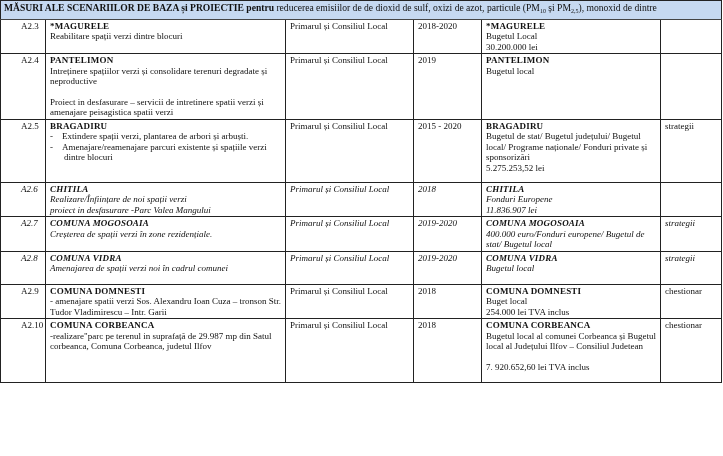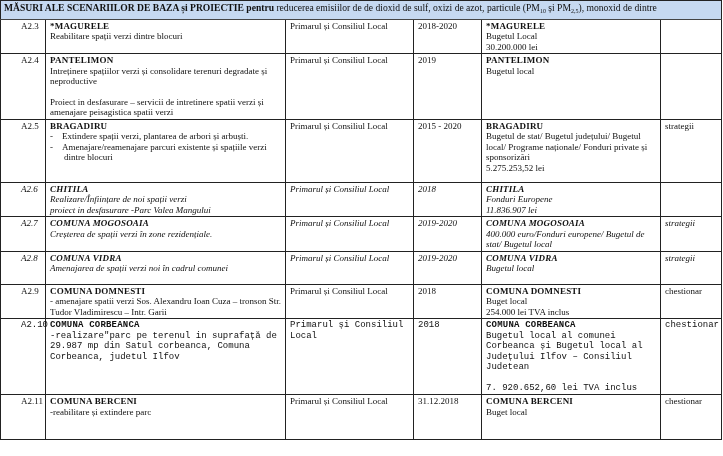--- a/index.html
+++ b/index.html
@@ -14,21 +14,21 @@
   .bullet { display: block; padding-left: 14px; text-indent: -14px; font-family: Liberation Serif, serif; }
   .gap { display: block; height: 10px; }
   .cod { padding-left: 20px; }
   tr.r3 td { height: 30px; }
   tr.r4 td { height: 60px; }
   tr.r5 td { height: 60px; }
   tr.r6 td { height: 30px; font-style: italic; }
   tr.r7 td { height: 30px; font-style: italic; }
   tr.r8 td { height: 30px; font-style: italic; }
   tr.r9 td { height: 30px; }
-  tr.r10 td { height: 61px; font-family: Liberation Mono, monospace; }
+  tr.r10 td { height: 61px; }
   tr.r11 td { height: 42px; }
   sub { font-size: 6px; vertical-align: -2px; }
 </style>
 </head>
 <body>
 
 <table>
   <colgroup>
     <col style="width:45px">
     <col style="width:240px">
@@ -158,28 +158,14 @@
         <td>Primarul și Consiliul Local</td>
         <td>2018</td>
         <td>
           <span class="place line">COMUNA CORBEANCA</span>
           <span class="line">Bugetul local al comunei Corbeanca și Bugetul local al Județului Ilfov – Consiliul Judetean</span>
           <span class="gap"></span>
           <span class="line">7. 920.652,60 lei TVA inclus</span>
         </td>
         <td>chestionar</td>
       </tr>
-      <tr class="r11">
-        <td class="cod">A2.11</td>
-        <td>
-          <span class="place line">COMUNA BERCENI</span>
-          <span class="line">-reabilitare și extindere parc</span>
-        </td>
-        <td>Primarul și Consiliul Local</td>
-        <td>31.12.2018</td>
-        <td>
-          <span class="place line">COMUNA BERCENI</span>
-          <span class="line">Buget local</span>
-        </td>
-        <td>chestionar</td>
-      </tr>
     </tbody>
 </table>
 
 </body></html>

